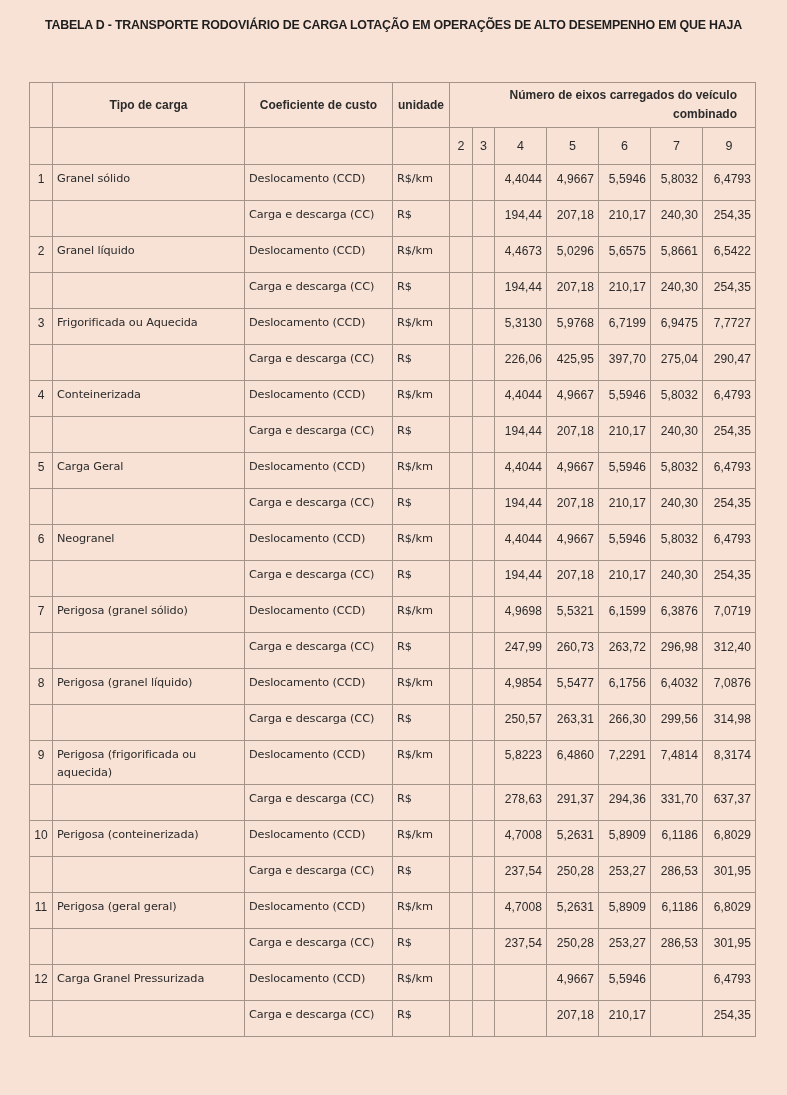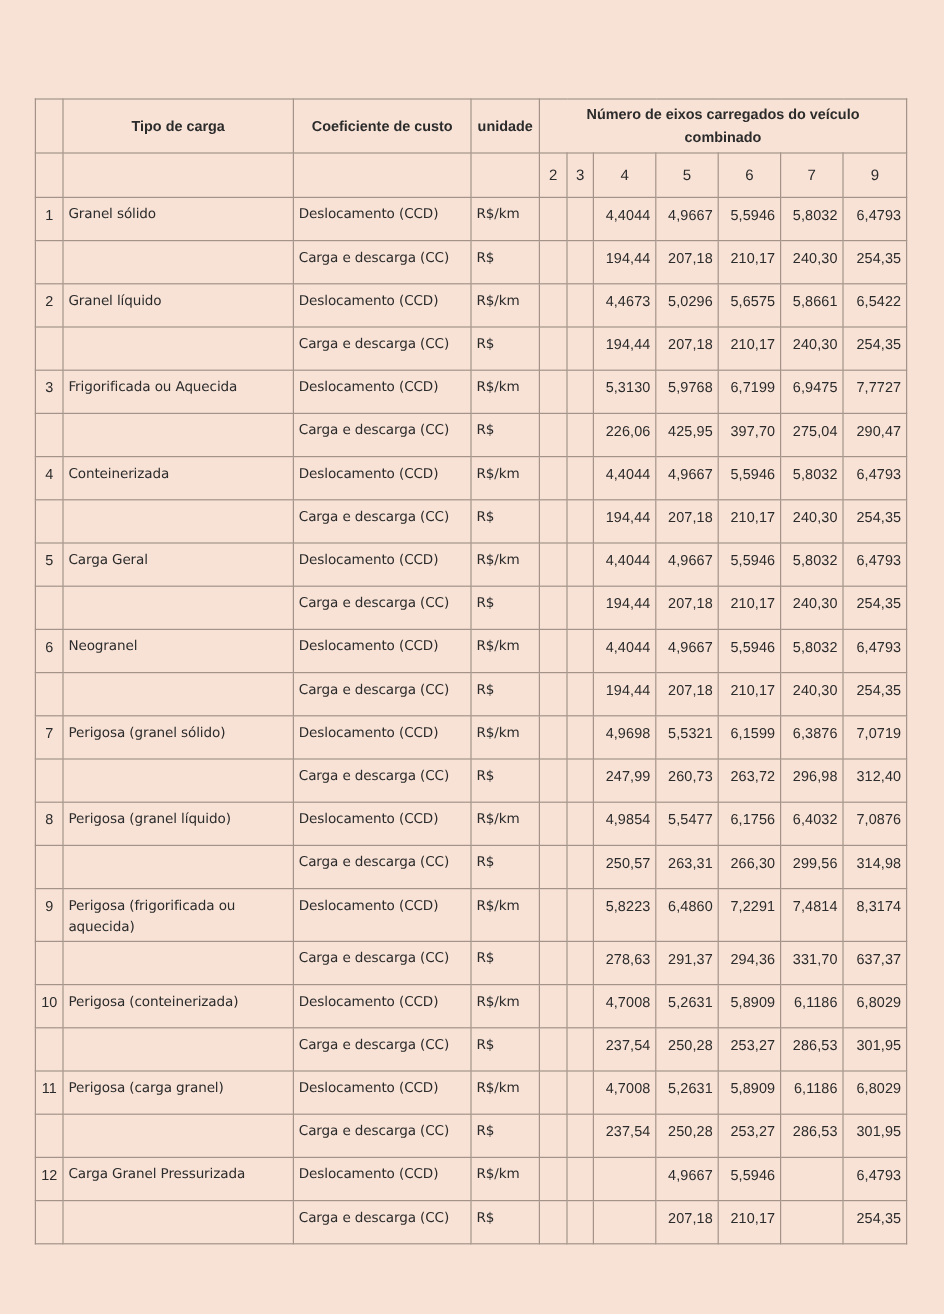--- a/index.html
+++ b/index.html
@@ -46,20 +46,21 @@
   tr.row.tall td { height: 43px; }
   td .c { padding: 5px 4px 0 4px; line-height: 18px; display: block; }
   td.num .c { text-align: center; padding-left: 2px; padding-right: 2px; }
   td.val .c { text-align: right; padding-right: 4px; padding-left: 0; font-family: "Liberation Sans", sans-serif; letter-spacing: 0.1px; }
   td.txt .c { font-family: "DejaVu Sans", sans-serif; font-size: 11.3px; letter-spacing: -0.1px; }
 </style>
 </head>
 <body>
 
 <div class="title">
+  <div>TABELA D - TRANSPORTE RODOVIÁRIO DE CARGA LOTAÇÃO EM OPERAÇÕES DE ALTO DESEMPENHO EM QUE HAJA</div>
 </div>
 
 <table>
   <colgroup>
     <col style="width:23px">
     <col style="width:192px">
     <col style="width:148px">
     <col style="width:57px">
     <col style="width:23px">
     <col style="width:22px">
@@ -68,21 +69,21 @@
     <col style="width:52px">
     <col style="width:52px">
     <col style="width:53px">
   </colgroup>
   <thead>
     <tr class="hdr1">
       <th></th>
       <th>Tipo de carga</th>
       <th>Coeficiente de custo</th>
       <th>unidade</th>
-      <th colspan="7" style="padding:0 18px;">Número de eixos carregados do veículo combinado</th>
+      <th colspan="7" style="padding:0 18px;text-align:right;">Número de eixos carregados do veículo combinado</th>
     </tr>
     <tr class="hdr2">
       <td></td>
       <td></td>
       <td></td>
       <td></td>
       <td class="axl">2</td>
       <td class="axl">3</td>
       <td class="axl">4</td>
       <td class="axl">5</td>
@@ -810,21 +811,21 @@
     <td class="val">
           <span class="c">301,95</span>
         </td>
   </tr>
 
   <tr class="row">
     <td class="num">
           <span class="c">11</span>
         </td>
     <td class="txt">
-          <span class="c">Perigosa (carga granel)</span>
+          <span class="c">Perigosa (geral geral)</span>
         </td>
     <td class="txt">
           <span class="c">Deslocamento (CCD)</span>
         </td>
     <td class="txt">
           <span class="c">R$/km</span>
         </td>
     <td class="val">
           <span class="c"></span>
         </td>

